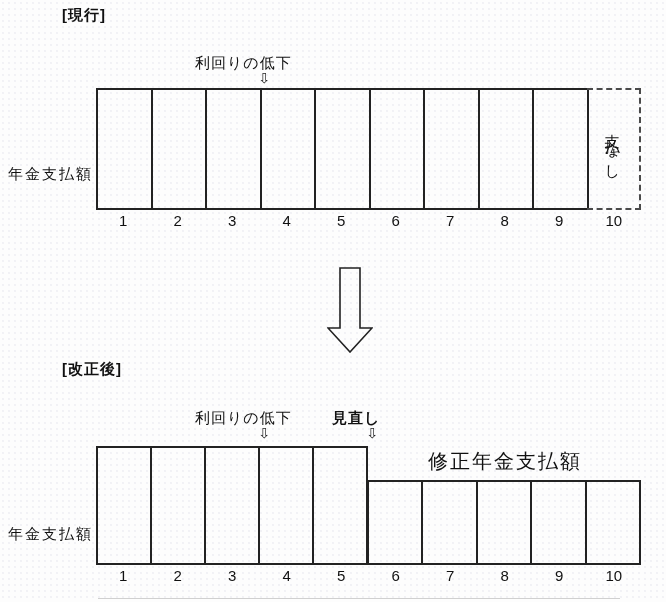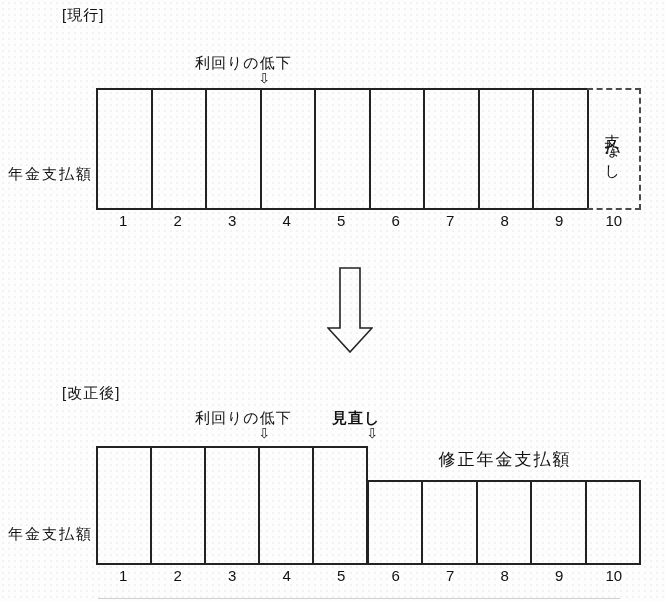--- a/index.html
+++ b/index.html
@@ -4,35 +4,35 @@
 <style>
   html,body{margin:0;padding:0;}
   body{font-family:"Liberation Sans","DejaVu Sans",sans-serif;color:#111;}
   #stage{
     position:relative;width:666px;height:602px;overflow:hidden;
     background-color:#fdfdfd;
     background-image:radial-gradient(circle,#e4e4ec 0.6px,transparent 0.8px);
     background-size:6px 6px;
   }
   .abs{position:absolute;}
-  .section-label{font-size:15px;font-weight:normal;letter-spacing:1px;}
+  .section-label{font-size:15px;font-weight:bold;letter-spacing:1px;}
   .annot{font-size:15px;text-align:left;letter-spacing:1px;}
   .small-arrow{font-size:14px;text-align:center;line-height:1;color:#222;}
   .ylabel{font-size:15px;letter-spacing:2px;margin-top:28px;}
   .chart{display:flex;}
   .cell{flex:1;border:2px solid #222;box-sizing:border-box;background:transparent;}
   .cell + .cell{margin-left:-2px;}
   .cell.dashed{border:2px dashed #4a4a4a;border-left:none;display:flex;align-items:center;justify-content:center;}
   .vtext{writing-mode:vertical-rl;text-orientation:upright;font-size:15px;letter-spacing:5px;line-height:1;}
   .xrow{display:flex;font-size:15px;}
   .xrow span{flex:1;text-align:center;}
   .groups{position:relative;}
   .tall-group{position:absolute;left:0;top:0;width:50%;height:100%;display:flex;}
   .short-group{position:absolute;left:calc(50% - 2px);top:34px;width:calc(50% + 2px);height:calc(100% - 34px);display:flex;}
-  .rev-title{font-size:17px;text-align:center;letter-spacing:2px;}
+  .rev-title{font-size:20px;text-align:center;letter-spacing:2px;}
   .scan-line{height:1px;background:#b8b8b8;opacity:.65;}
 </style>
 </head>
 <body>
 
 <div id="stage">
 
   <div class="abs section-label" style="left:62px;top:6px;">[現行]</div>
 
   <div class="abs annot" style="left:195px;top:54px;width:116px;">利回りの低下</div>
@@ -65,21 +65,21 @@
     <span>7</span>
     <span>8</span>
     <span>9</span>
     <span>10</span>
   </div>
 
   <svg class="abs" style="left:327px;top:267px;" width="46" height="86" viewBox="0 0 46 86">
     <polygon points="13,1 33,1 33,61 45,61 23,85 1,61 13,61" fill="none" stroke="#222" stroke-width="1.6" stroke-linejoin="miter"></polygon>
   </svg>
 
-  <div class="abs section-label" style="left:62px;top:384px;">[改正後]</div>
+  <div class="abs section-label" style="left:62px;top:360px;">[改正後]</div>
 
   <div class="abs annot" style="left:195px;top:409px;width:116px;">利回りの低下</div>
   <div class="abs small-arrow" style="left:254px;top:426px;width:20px;">⇩</div>
 
   <div class="abs annot" style="left:332px;top:409px;width:80px;font-weight:bold;">見直し</div>
   <div class="abs small-arrow" style="left:362px;top:426px;width:20px;">⇩</div>
 
   <div class="abs rev-title" style="left:425px;top:448px;width:160px;">修正年金支払額</div>
 
   <div class="abs ylabel" style="left:8px;top:497px;">年金支払額</div>

